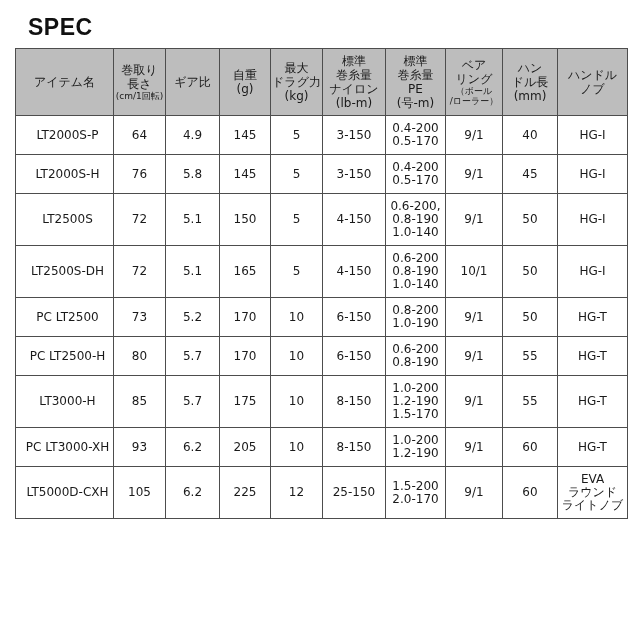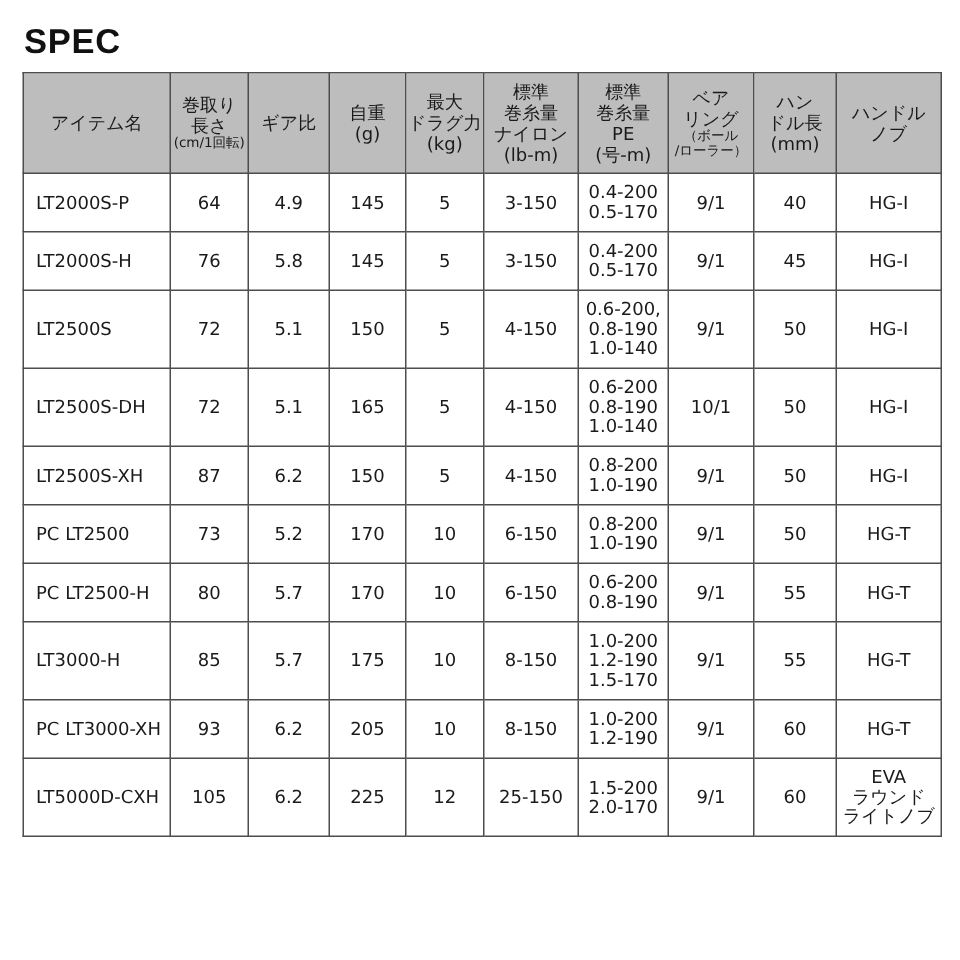--- a/index.html
+++ b/index.html
@@ -17,21 +17,21 @@
   .page {
     width: 640px;
     height: 640px;
     overflow: hidden;
   }
   .page-title {
     font-family: "Liberation Sans", sans-serif;
     font-weight: bold;
     font-size: 23px;
     color: #111111;
-    padding: 14px 0 7px 16px;
+    padding: 14px 0 7px 28px;
     letter-spacing: 0.5px;
   }
   table.spec-table {
     border-collapse: collapse;
     table-layout: fixed;
     margin-left: 15px;
     width: 612px;
   }
   .spec-table th, .spec-table td {
     border: 1px solid var(--border-color);
@@ -51,21 +51,21 @@
     display: block;
     font-size: 9px;
     line-height: 10px;
   }
   .spec-table td {
     font-size: 12px;
     line-height: 13px;
     padding: 6px 2px;
   }
   .spec-table td.item-cell {
-    text-align: left;
+    text-align: center;
     padding-left: 8px;
   }
   col.c-item { width: 98px; }
   col.c-retrieve { width: 52px; }
   col.c-gear { width: 54px; }
   col.c-weight { width: 51px; }
   col.c-drag { width: 52px; }
   col.c-nylon { width: 63px; }
   col.c-pe { width: 60px; }
   col.c-bearing { width: 57px; }
@@ -169,33 +169,20 @@
           <td>5</td>
           <td>4-150</td>
           <td>0.6-200
 0.8-190
 1.0-140</td>
           <td>10/1</td>
           <td>50</td>
           <td>HG-I</td>
         </tr>
         <tr>
-          <td class="item-cell">LT2500S-XH</td>
-          <td>87</td>
-          <td>6.2</td>
-          <td>150</td>
-          <td>5</td>
-          <td>4-150</td>
-          <td>0.8-200
-1.0-190</td>
-          <td>9/1</td>
-          <td>50</td>
-          <td>HG-I</td>
-        </tr>
-        <tr>
           <td class="item-cell">PC LT2500</td>
           <td>73</td>
           <td>5.2</td>
           <td>170</td>
           <td>10</td>
           <td>6-150</td>
           <td>0.8-200
 1.0-190</td>
           <td>9/1</td>
           <td>50</td>

